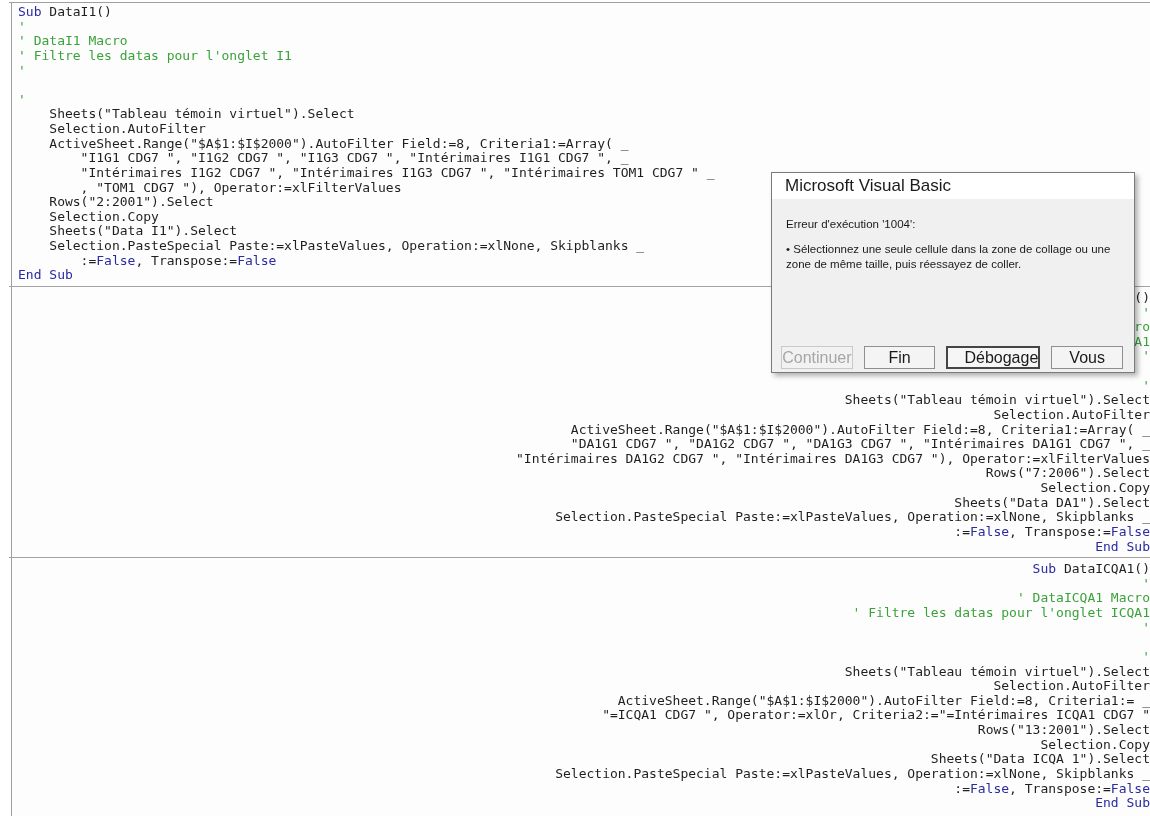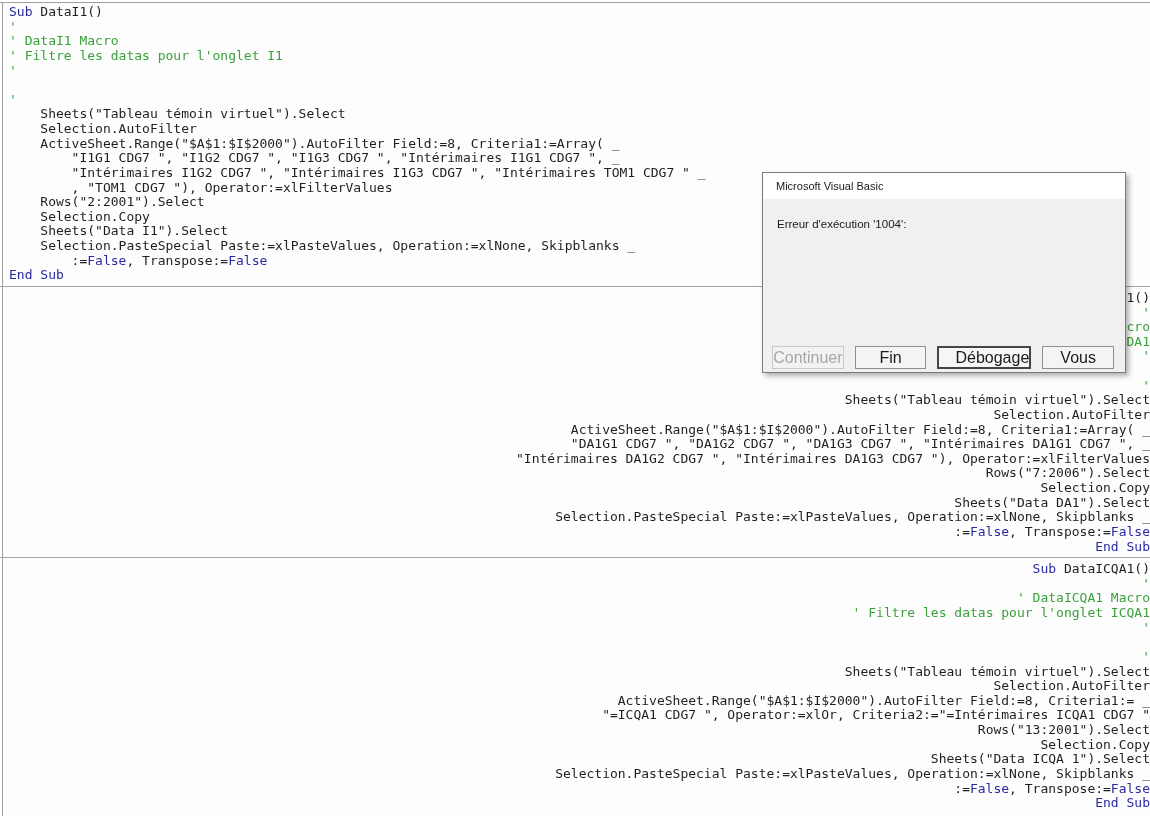--- a/index.html
+++ b/index.html
@@ -3,21 +3,21 @@
 <meta charset="utf-8">
 <style>
   html, body { margin: 0; padding: 0; }
   body {
     width: 1150px; height: 816px;
     background: #ffffff;
     font-family: "Liberation Sans", sans-serif;
     overflow: hidden;
     position: relative;
   }
-  .screen { position: absolute; inset: 0; }
+  .screen { position: absolute; inset: 0; margin-left: 9px; }
 
   
   .top-border { position: absolute; top: 2px; left: 0; width: 1150px; height: 1px; background: #9f9f9f; }
   .left-border { position: absolute; top: 2px; left: 2px; width: 1px; height: 814px; background: #9f9f9f; }
 
   
   .code-area {
     position: absolute; top: 3px; left: 3px; right: 0; bottom: 0;
     background: #fdfdfd;
     padding-top: 2px;
@@ -40,21 +40,21 @@
     background: #f0f0f0;
     border: 1px solid #7a7a7a;
     box-shadow: 3px 3px 5px rgba(0,0,0,0.30);
     z-index: 10;
     box-sizing: border-box;
   }
   .dialog-titlebar {
     height: 26px; background: #ffffff;
     display: flex; align-items: center;
     padding-left: 13px;
-    font-size: 11px; color: #1a1a1a;
+    font-size: 17px; color: #1a1a1a;
   }
   .dialog-body { position: relative; height: 175px; padding: 0 14px; font-size: 11.5px; color: #1a1a1a; }
   .dialog-body p { margin: 0; line-height: 15px; }
   .error-title { padding-top: 18px; }
   .msg   { margin-top: 15px !important; }
   .instr { margin-top: 10px !important; }
 
   .btn-row {
     position: absolute; left: 9px; right: 11px; bottom: 5px;
     display: flex; gap: 11px;
@@ -84,20 +84,21 @@
     <div class="proc-separator"></div>
     <div class="code-section pad"><div class="code-line"><span class="kw">Sub</span><span class="txt"> DataICQA1()</span></div><div class="code-line"><span class="com">'</span></div><div class="code-line"><span class="com">' DataICQA1 Macro</span></div><div class="code-line"><span class="com">' Filtre les datas pour l'onglet ICQA1</span></div><div class="code-line"><span class="com">'</span></div><div class="code-line">&nbsp;</div><div class="code-line"><span class="com">'</span></div><div class="code-line"><span class="txt">    Sheets("Tableau témoin virtuel").Select</span></div><div class="code-line"><span class="txt">    Selection.AutoFilter</span></div><div class="code-line"><span class="txt">    ActiveSheet.Range("$A$1:$I$2000").AutoFilter Field:=8, Criteria1:= _</span></div><div class="code-line"><span class="txt">        "=ICQA1 CDG7 ", Operator:=xlOr, Criteria2:="=Intérimaires ICQA1 CDG7 "</span></div><div class="code-line"><span class="txt">    Rows("13:2001").Select</span></div><div class="code-line"><span class="txt">    Selection.Copy</span></div><div class="code-line"><span class="txt">    Sheets("Data ICQA 1").Select</span></div><div class="code-line"><span class="txt">    Selection.PasteSpecial Paste:=xlPasteValues, Operation:=xlNone, Skipblanks _</span></div><div class="code-line"><span class="txt">        :=</span><span class="kw">False</span><span class="txt">, Transpose:=</span><span class="kw">False</span></div><div class="code-line"><span class="kw">End Sub</span></div></div>
   </div>
 
   <div class="dialog">
     <div class="dialog-titlebar">
       <span>Microsoft Visual Basic</span>
     </div>
     <div class="dialog-body">
       <p class="error-title">Erreur d'exécution '1004':</p>
+      <p class="instr">• Sélectionnez une seule cellule dans la zone de collage ou une zone de même taille, puis réessayez de coller.</p>
       <div class="btn-row">
         <button class="btn disabled" disabled="">Continuer</button>
         <button class="btn">Fin</button>
         <button class="btn default">Débogage</button>
         <button class="btn">Vous</button>
       </div>
     </div>
   </div>
 </div>
 

